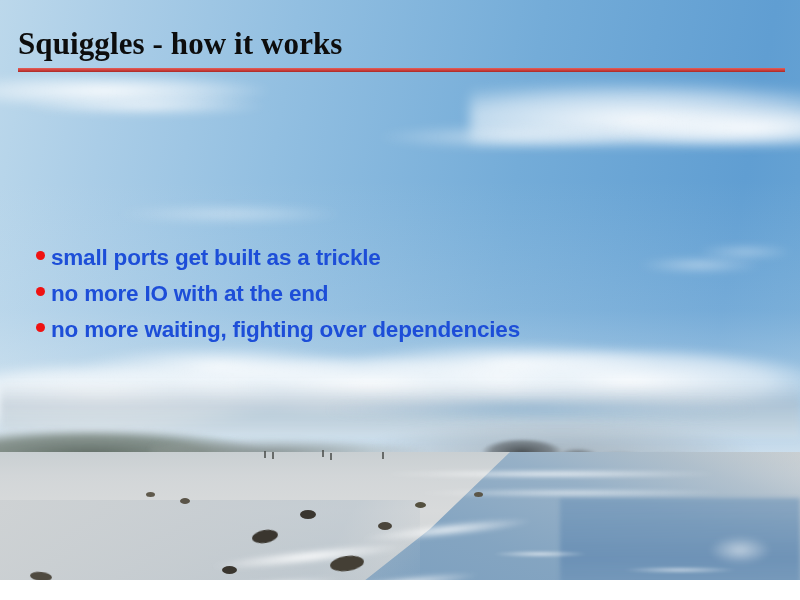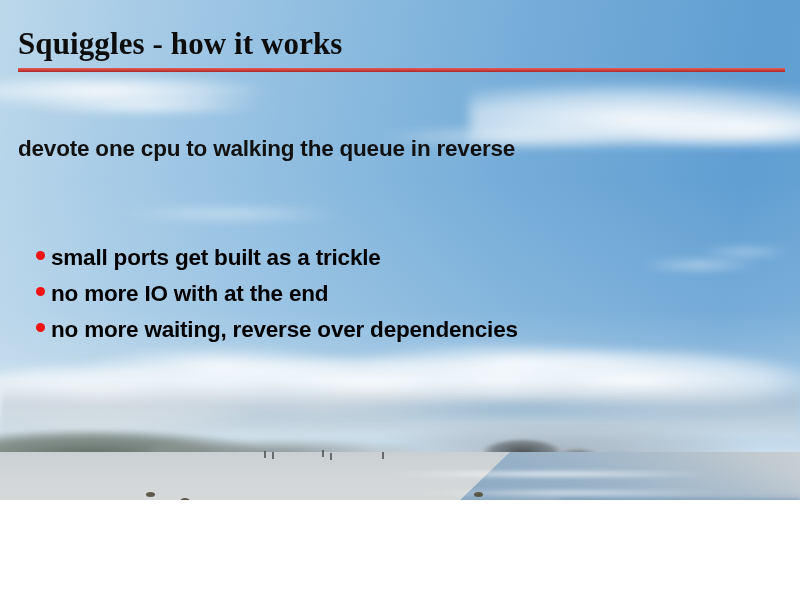--- a/index.html
+++ b/index.html
@@ -3,21 +3,21 @@
 <meta charset="utf-8">
 <style>
   html, body {
     margin: 0;
     padding: 0;
     background: #ffffff;
   }
   #slide {
     position: relative;
     width: 800px;
-    height: 500px;
+    height: 580px;
     overflow: hidden;
     font-family: "Liberation Sans", sans-serif;
     background: #9cc3e2;
   }
 
   
   .photo {
     position: absolute;
     inset: 0;
     overflow: hidden;
@@ -285,21 +285,21 @@
     flex: 0 0 auto;
     margin-right: 6px;
     position: relative;
     top: -5px;
   }
   .bullet-text {
     font-family: "Liberation Sans Narrow", "Liberation Sans", sans-serif;
     font-weight: bold;
     font-size: 22.5px;
     line-height: 36px;
-    color: #000000;
+    color: #1d4ed8;
     white-space: pre;
     letter-spacing: -0.2px;
   }
 </style>
 </head>
 <body>
 
 <div id="slide">
 
   <div class="photo">
@@ -346,31 +346,30 @@
     <span class="weed w7"></span>
     <span class="weed w8"></span>
     <span class="weed w9"></span>
     <span class="weed w10"></span>
   </div>
 
   <div class="title">Squiggles - how it works</div>
   <div class="title-rule"></div>
 
   <div class="body-block">
-    <div class="body-line">devote one cpu to walking the queue in reverse</div>
   </div>
 
   <div class="bullets">
     <div class="bullet-row">
       <span class="bullet-dot"></span>
       <span class="bullet-text">small ports get built as a trickle</span>
     </div>
     <div class="bullet-row">
       <span class="bullet-dot"></span>
       <span class="bullet-text">no more IO with at the end</span>
     </div>
     <div class="bullet-row">
       <span class="bullet-dot"></span>
-      <span class="bullet-text">no more waiting, reverse over dependencies</span>
+      <span class="bullet-text">no more waiting, fighting over dependencies</span>
     </div>
   </div>
 
 </div>
 
 </body></html>

